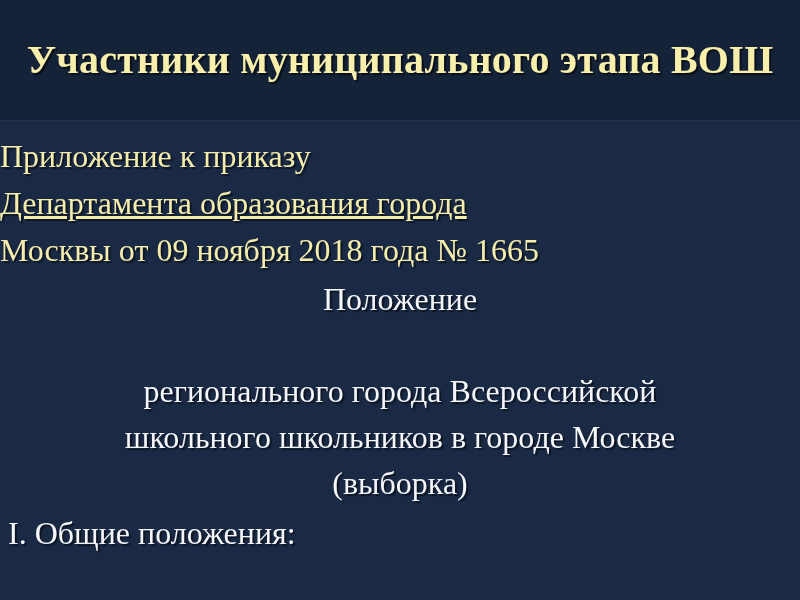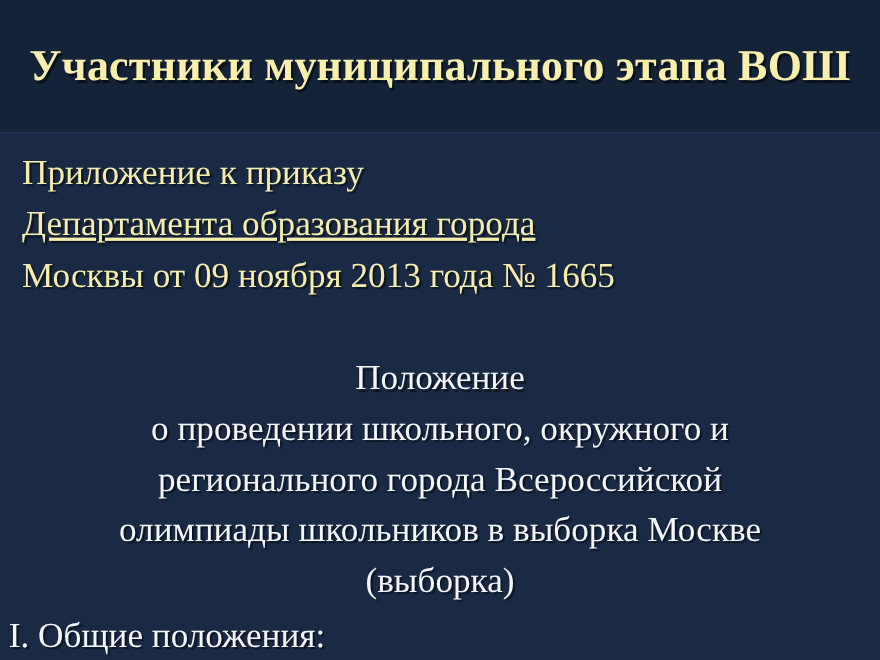--- a/index.html
+++ b/index.html
@@ -79,28 +79,27 @@
     box-sizing: border-box;
     white-space: nowrap;
     font-size: 32px;
     line-height: 40px;
   }
 
   .line.gold {
     color: #f5edac;
     text-shadow: 2px 2px 1px rgba(0,0,0,0.5);
     text-align: left;
-    padding-left: 20px;
+    padding-left: 0;
   }
 
   .line.white {
     color: #f4f6fa;
     text-shadow: 2px 2px 1px rgba(0,0,0,0.5);
     text-align: center;
-    margin-top: 44px;
   }
 
   .line.white.left {
     text-align: left;
     padding-left: 8px;
   }
 
   
   .l1 { top: 15px; }
   .l2 { top: 62px; text-decoration: underline; }
@@ -122,28 +121,27 @@
   <div class="body-band"></div>
 
   <div class="title">Участники муниципального этапа ВОШ</div>
 
   <div class="content">
 
     <div class="line gold l1">Приложение к приказу</div>
 
     <div class="line gold l2">Департамента образования города</div>
 
-    <div class="line gold l3">Москвы от 09 ноября 2013 года № 1665</div>
+    <div class="line gold l3">Москвы от 09 ноября 2018 года № 1665</div>
 
     <div class="line white l4">Положение</div>
 
-    <div class="line white l5">о проведении школьного, окружного и</div>
 
     <div class="line white l6">регионального города Всероссийской</div>
 
-    <div class="line white l7">олимпиады школьников в выборка Москве</div>
+    <div class="line white l7">школьного школьников в городе Москве</div>
 
     <div class="line white left l9">I. Общие положения:</div>
 
     <div class="line white l8">(выборка)</div>
 
   </div>
 </div>
 
 </body></html>

